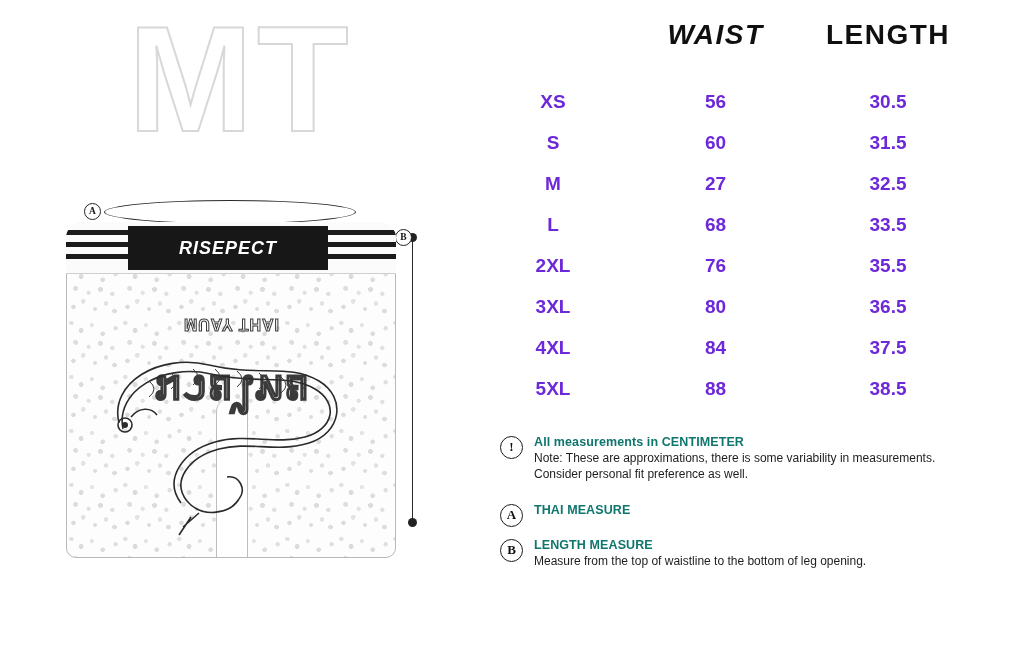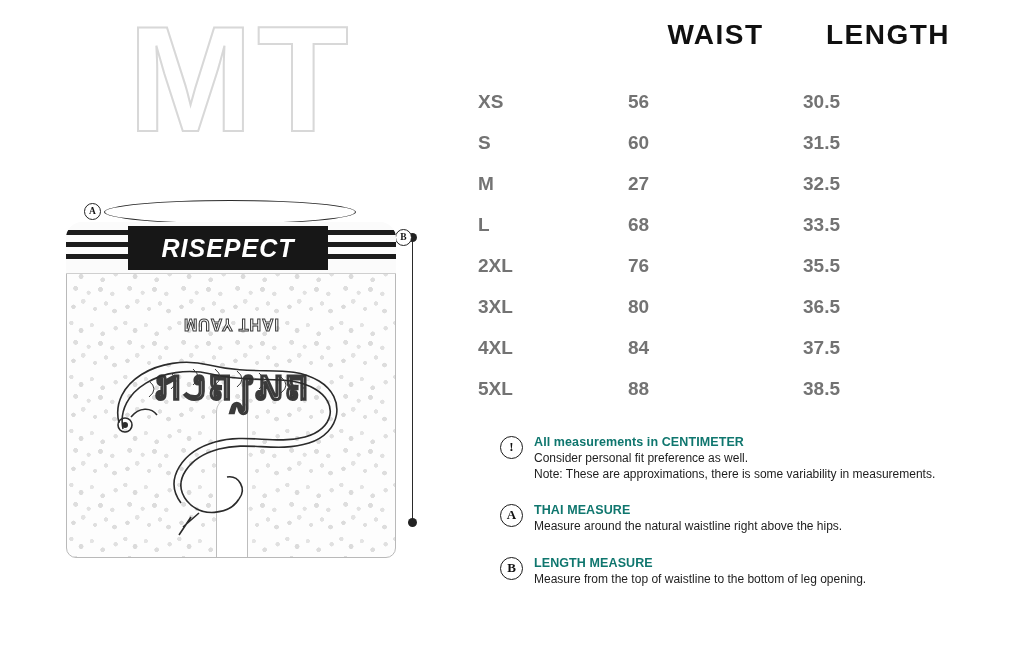--- a/index.html
+++ b/index.html
@@ -140,21 +140,21 @@
     left: 62px; top: 4px;
     width: 200px; height: 44px;
     background: #171717;
     display: flex; align-items: center; justify-content: center;
   }
   .brand-text {
     color: #fff;
     font-family: "Liberation Sans", sans-serif;
     font-weight: 700;
     font-style: italic;
-    font-size: 25px;
+    font-size: 18px;
     letter-spacing: 1px;
   }
   .leg-split {
     position: absolute;
     left: 149px; top: 155px;
     width: 32px; height: 162px;
     background: #ffffff;
     border-left: 1.2px solid #bdbdbd;
     border-right: 1.2px solid #bdbdbd;
     border-radius: 14px 14px 0 0;
@@ -214,26 +214,26 @@
     font-weight: 700;
     font-size: 28px;
     letter-spacing: 1.5px;
     padding-bottom: 30px;
     color: #101010;
   }
   .size-table td {
     font-family: "Liberation Sans", sans-serif;
     font-weight: 700;
     font-size: 19px;
-    text-align: left;
+    text-align: center;
     padding: 9.5px 0;
-    color: #737373;
+    color: #6d28d9;
   }
   .col-size { width: 150px; }
-  .col-waist { width: 175px; }
+  .col-waist { width: 175px; font-style: italic; }
   .col-length { width: 170px; }
 
   
   .notes {
     position: absolute;
     left: 0; top: 435px;
     width: 500px;
   }
   .note-row {
     position: relative;
@@ -376,28 +376,27 @@
           <td>38.5</td>
         </tr>
       </tbody>
     </table>
 
     <div class="notes">
 
       <div class="note-row">
         <div class="note-badge">!</div>
         <div class="note-title">All measurements in CENTIMETER</div>
+        <div class="note-line">Note: These are approximations, there is some variability in measurements.</div>
         <div class="note-line">Consider personal fit preference as well.</div>
-        <div class="note-line">Note: These are approximations, there is some variability in measurements.</div>
       </div>
 
       <div class="note-row">
         <div class="note-badge">A</div>
         <div class="note-title">THAI MEASURE</div>
-        <div class="note-line">Measure around the natural waistline right above the hips.</div>
       </div>
 
       <div class="note-row">
         <div class="note-badge">B</div>
         <div class="note-title">LENGTH MEASURE</div>
         <div class="note-line">Measure from the top of waistline to the bottom of leg opening.</div>
       </div>
 
     </div>
   </div>

